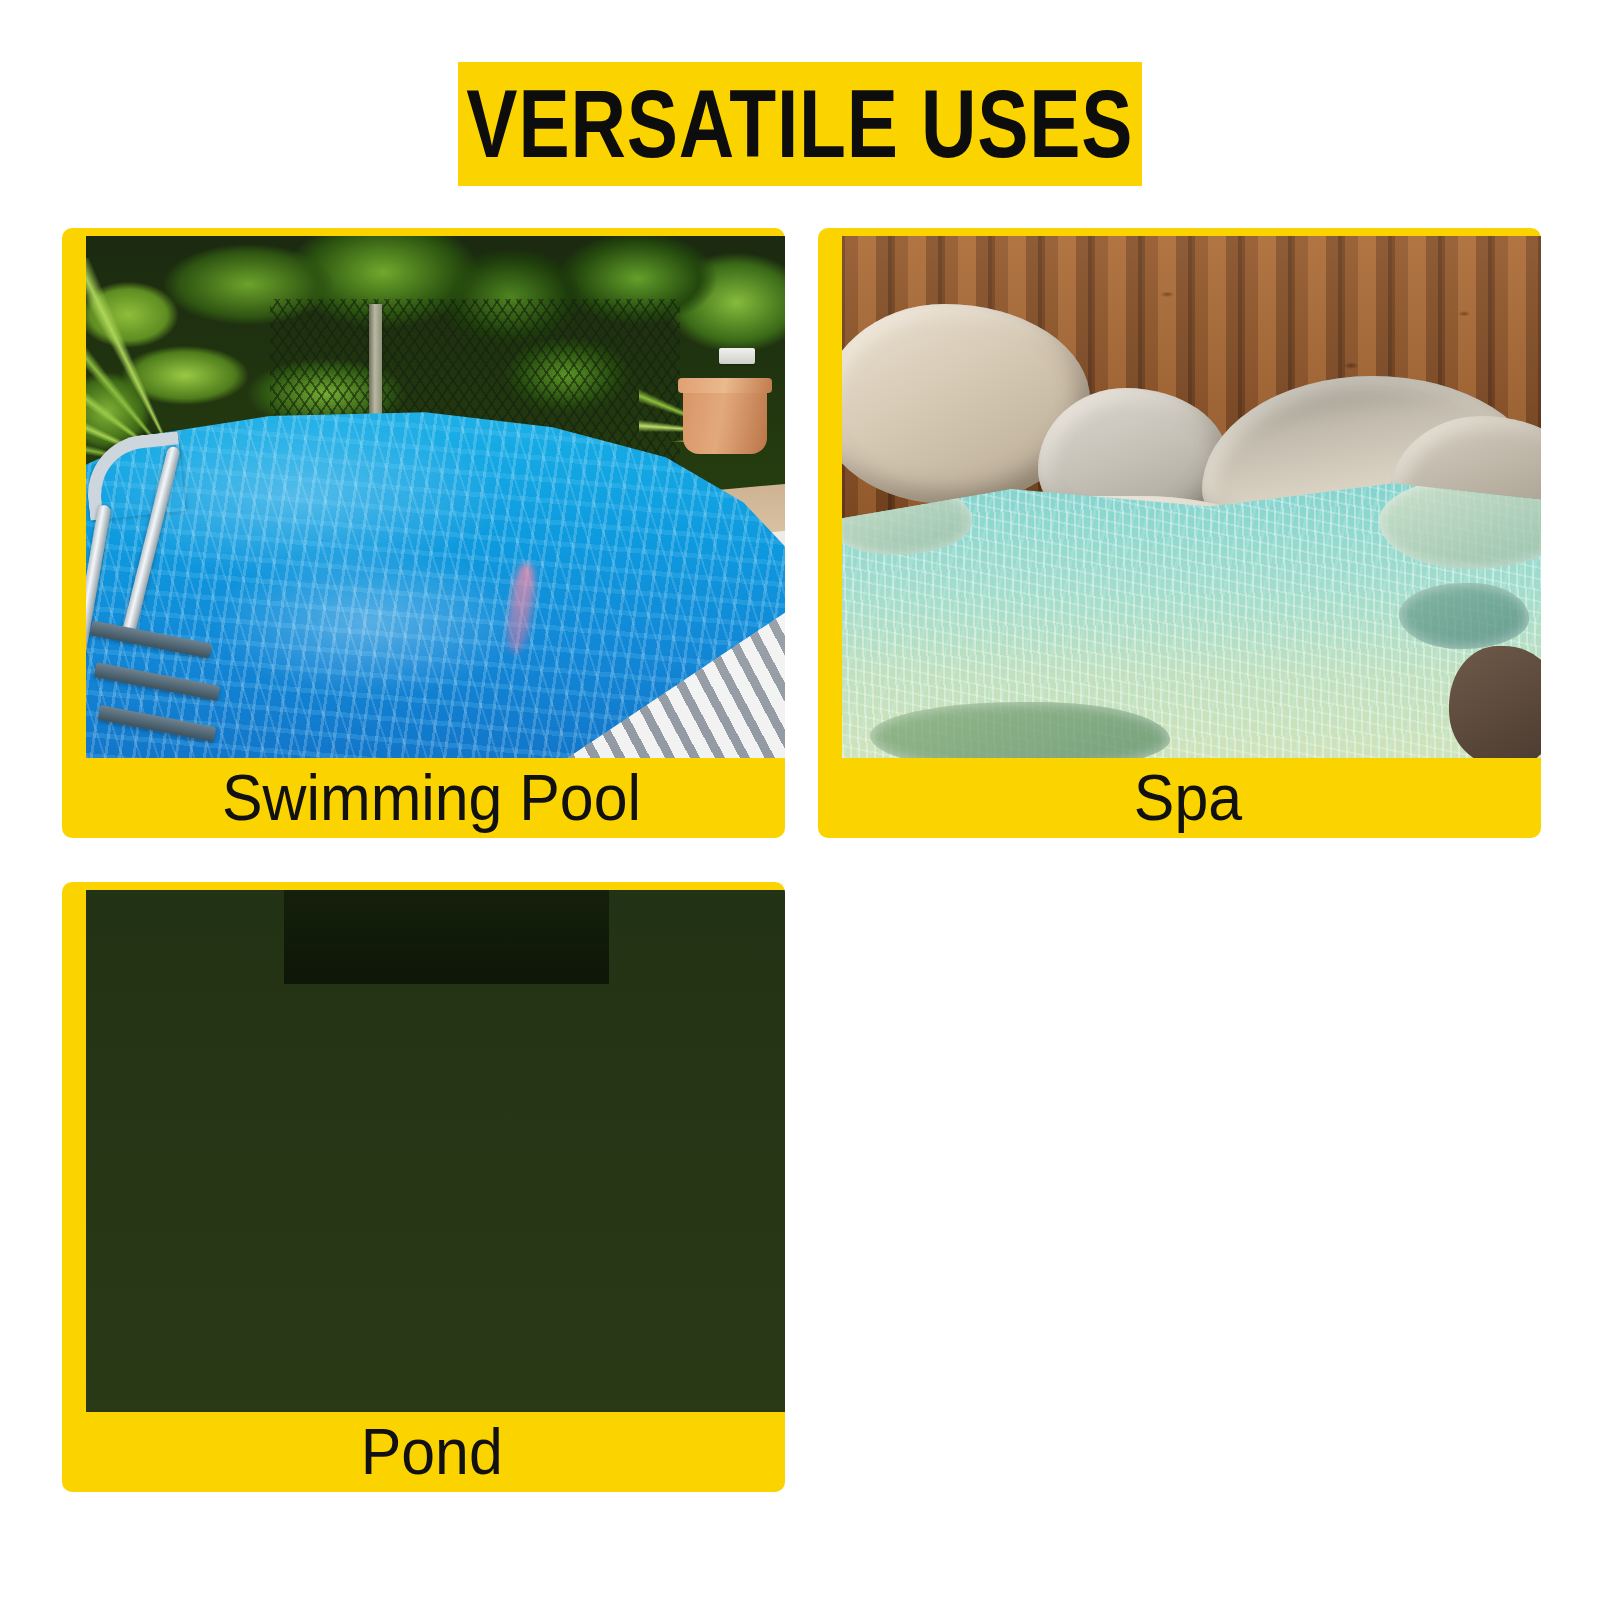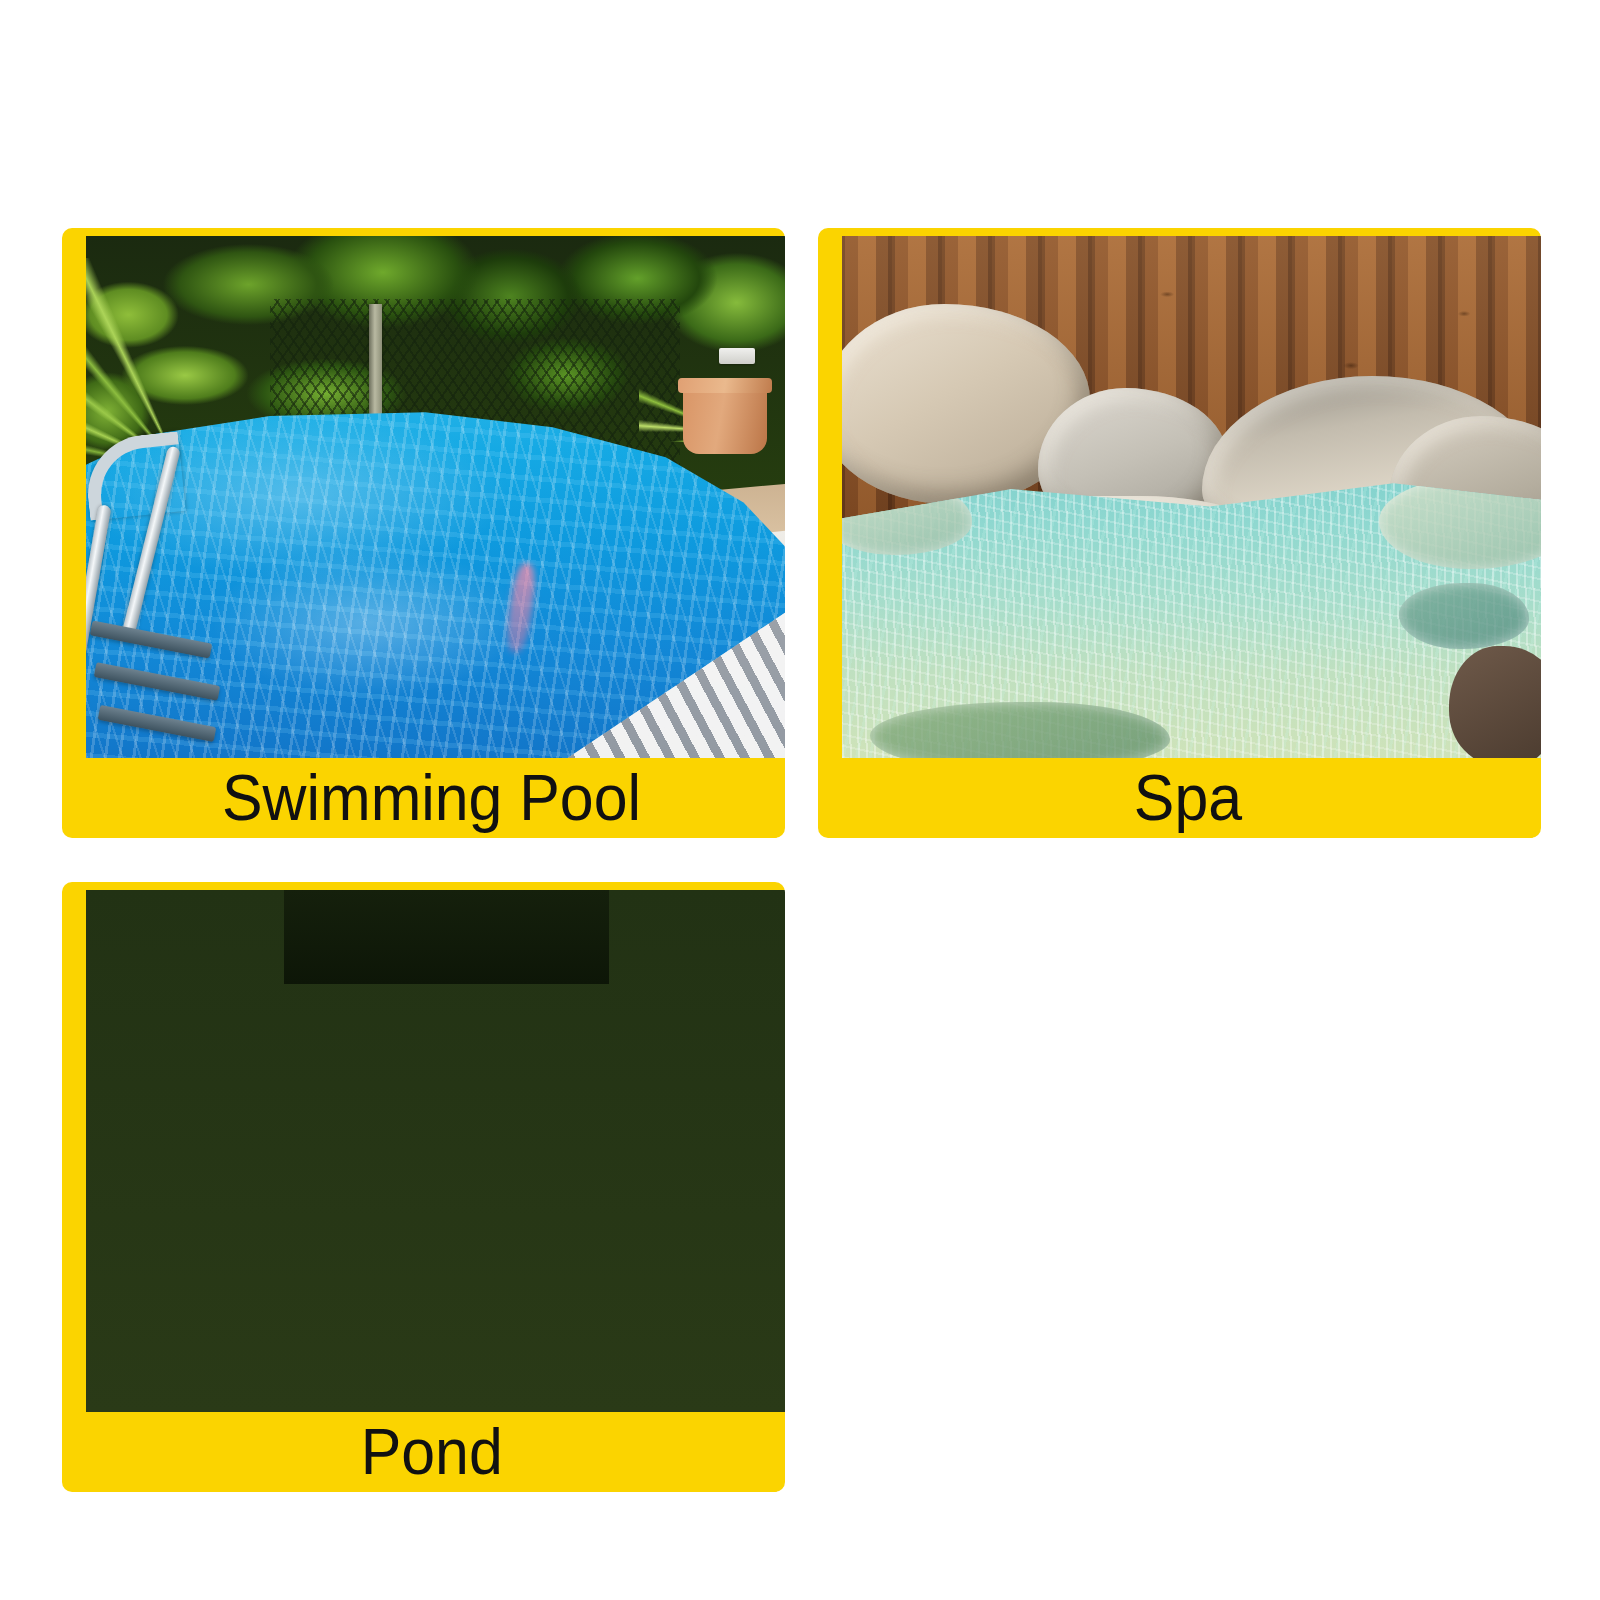--- a/index.html
+++ b/index.html
@@ -427,20 +427,23 @@
     position:absolute; left:10%; top:62%; width:54%; height:38%;
     background:linear-gradient(rgba(40,90,40,.28), rgba(30,70,30,.12));
     filter:blur(4px);
   }
 </style>
 </head>
 <body>
 
 <div class="page">
 
+  <div class="header-banner">
+    <div class="header-title">VERSATILE USES</div>
+  </div>
 
   <div class="grid">
 
     <div class="tile r0 c0">
       <div class="photo">
         <div class="pool-sky"></div>
         <div class="pool-foliage"></div>
         <div class="pool-fence"></div>
         <div class="pool-post"></div>
         <div class="pool-palmL"></div>

